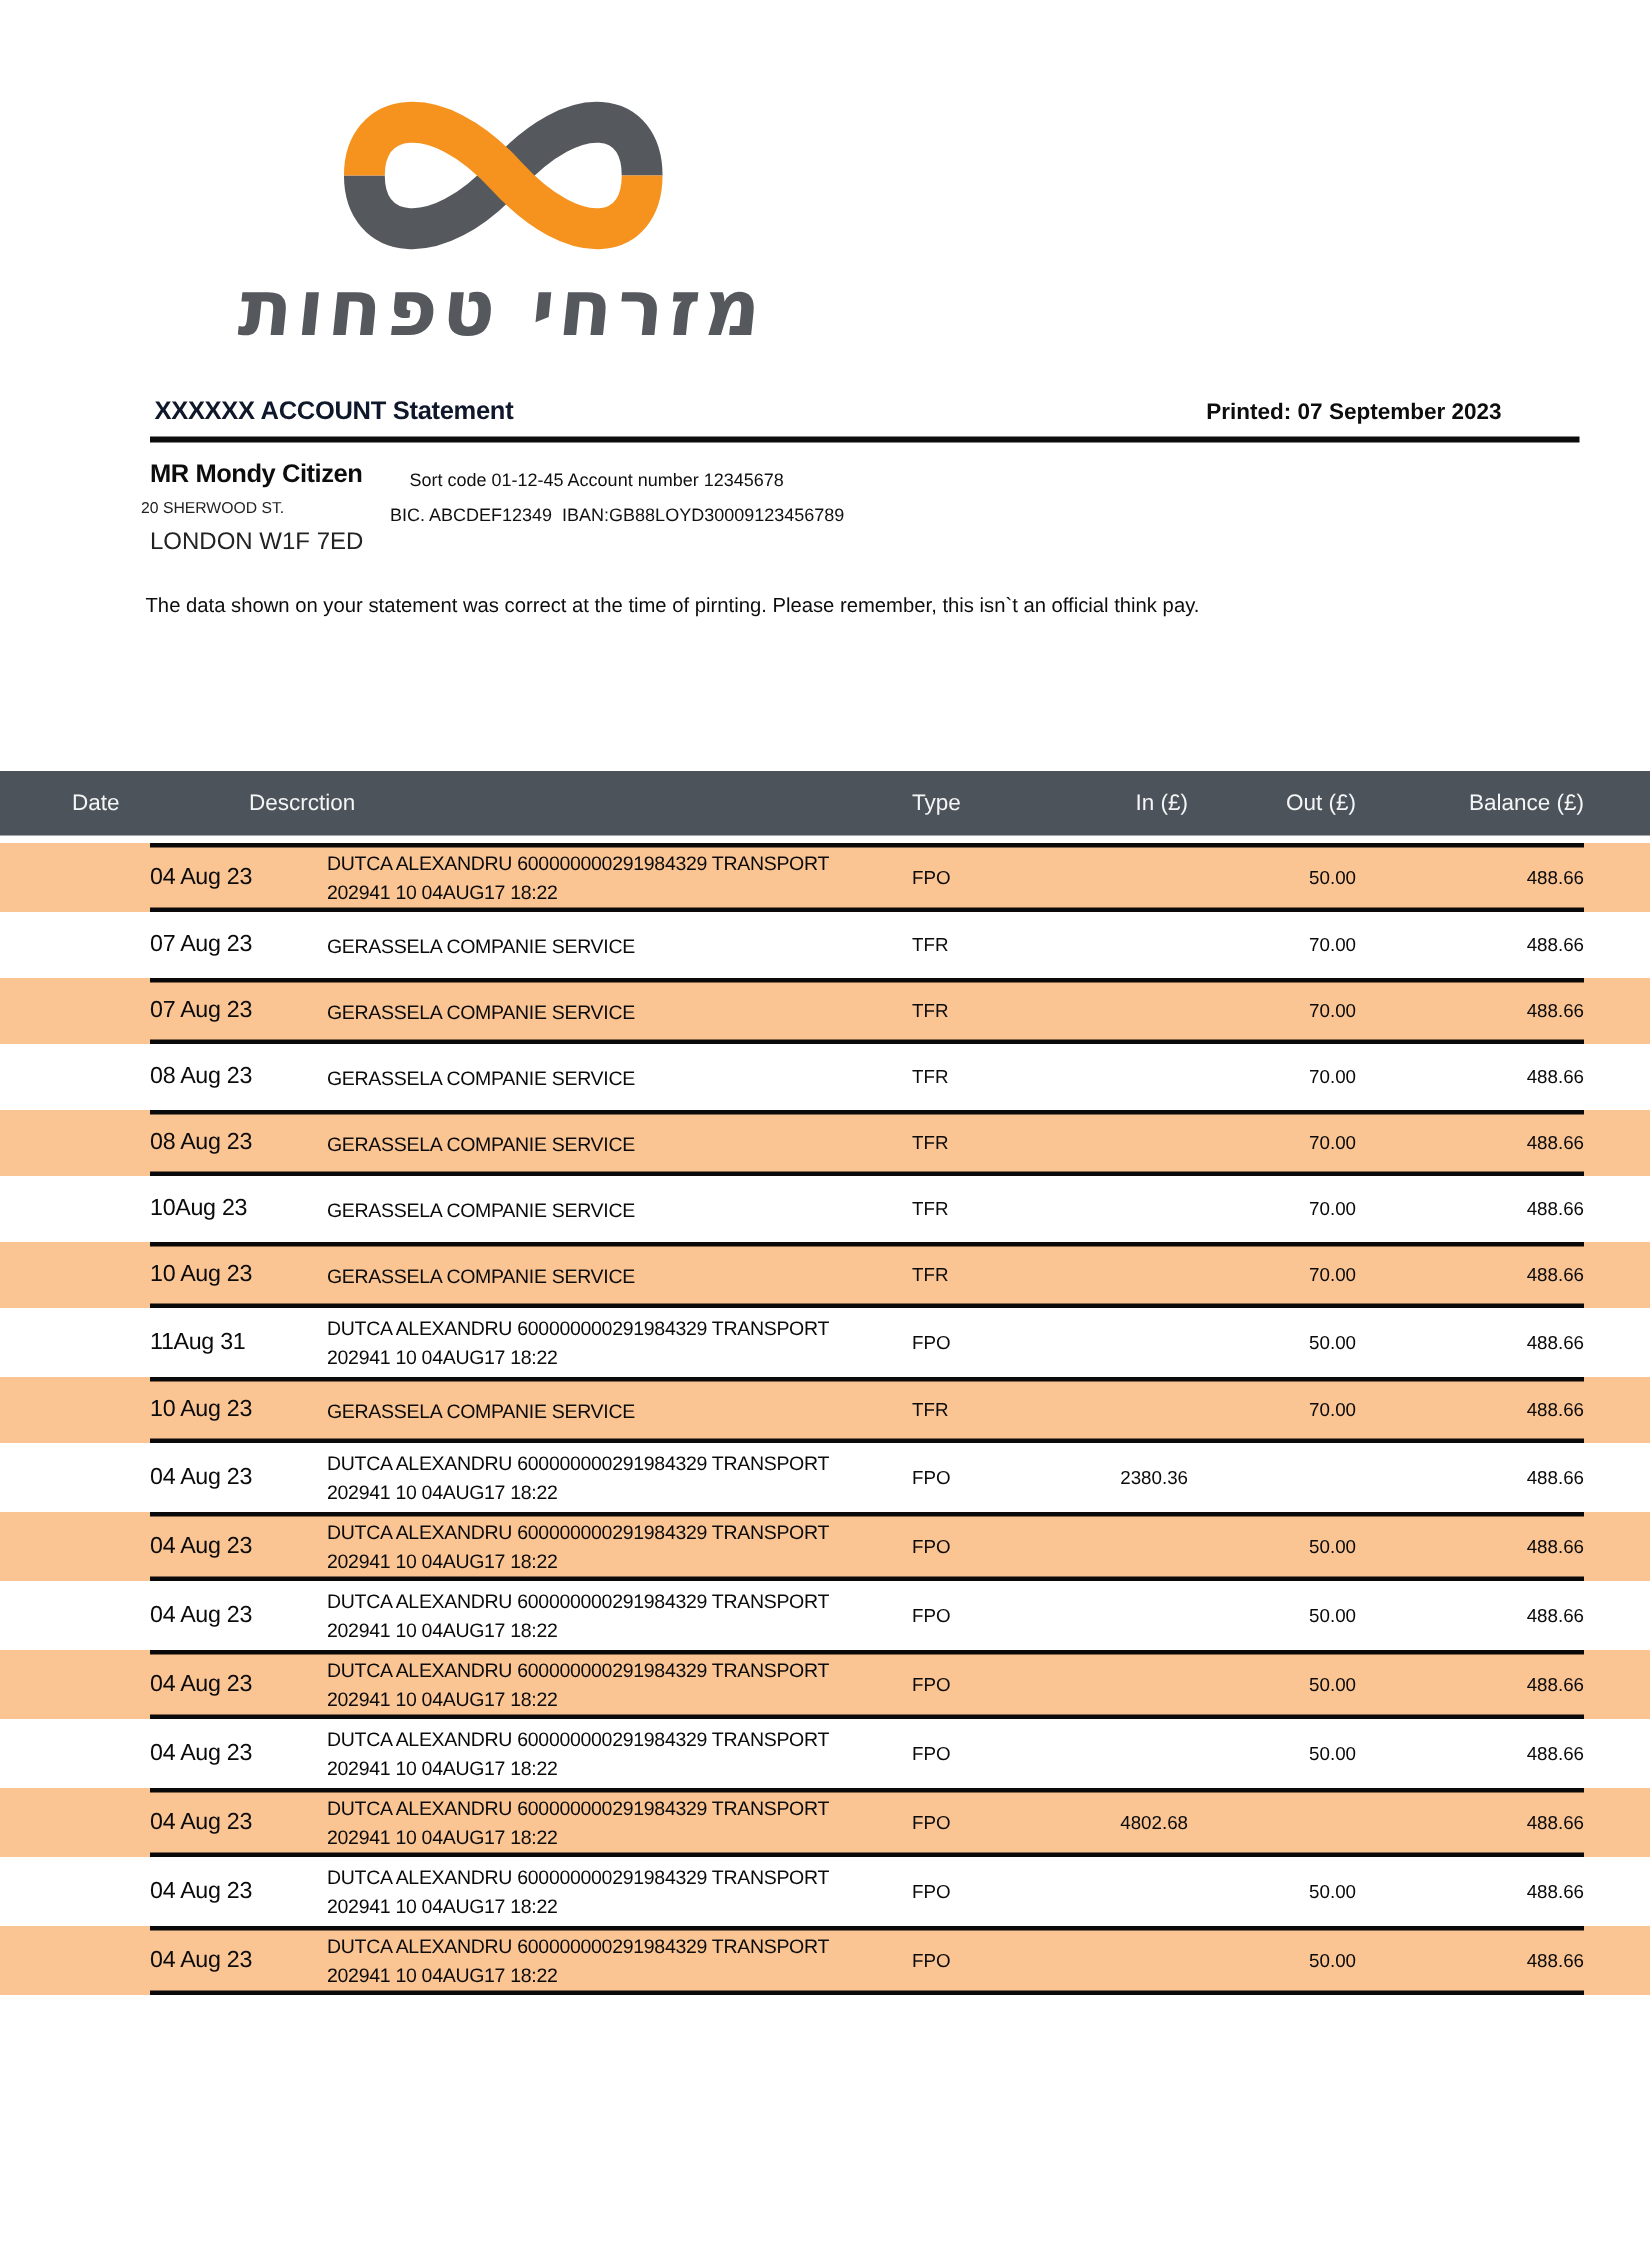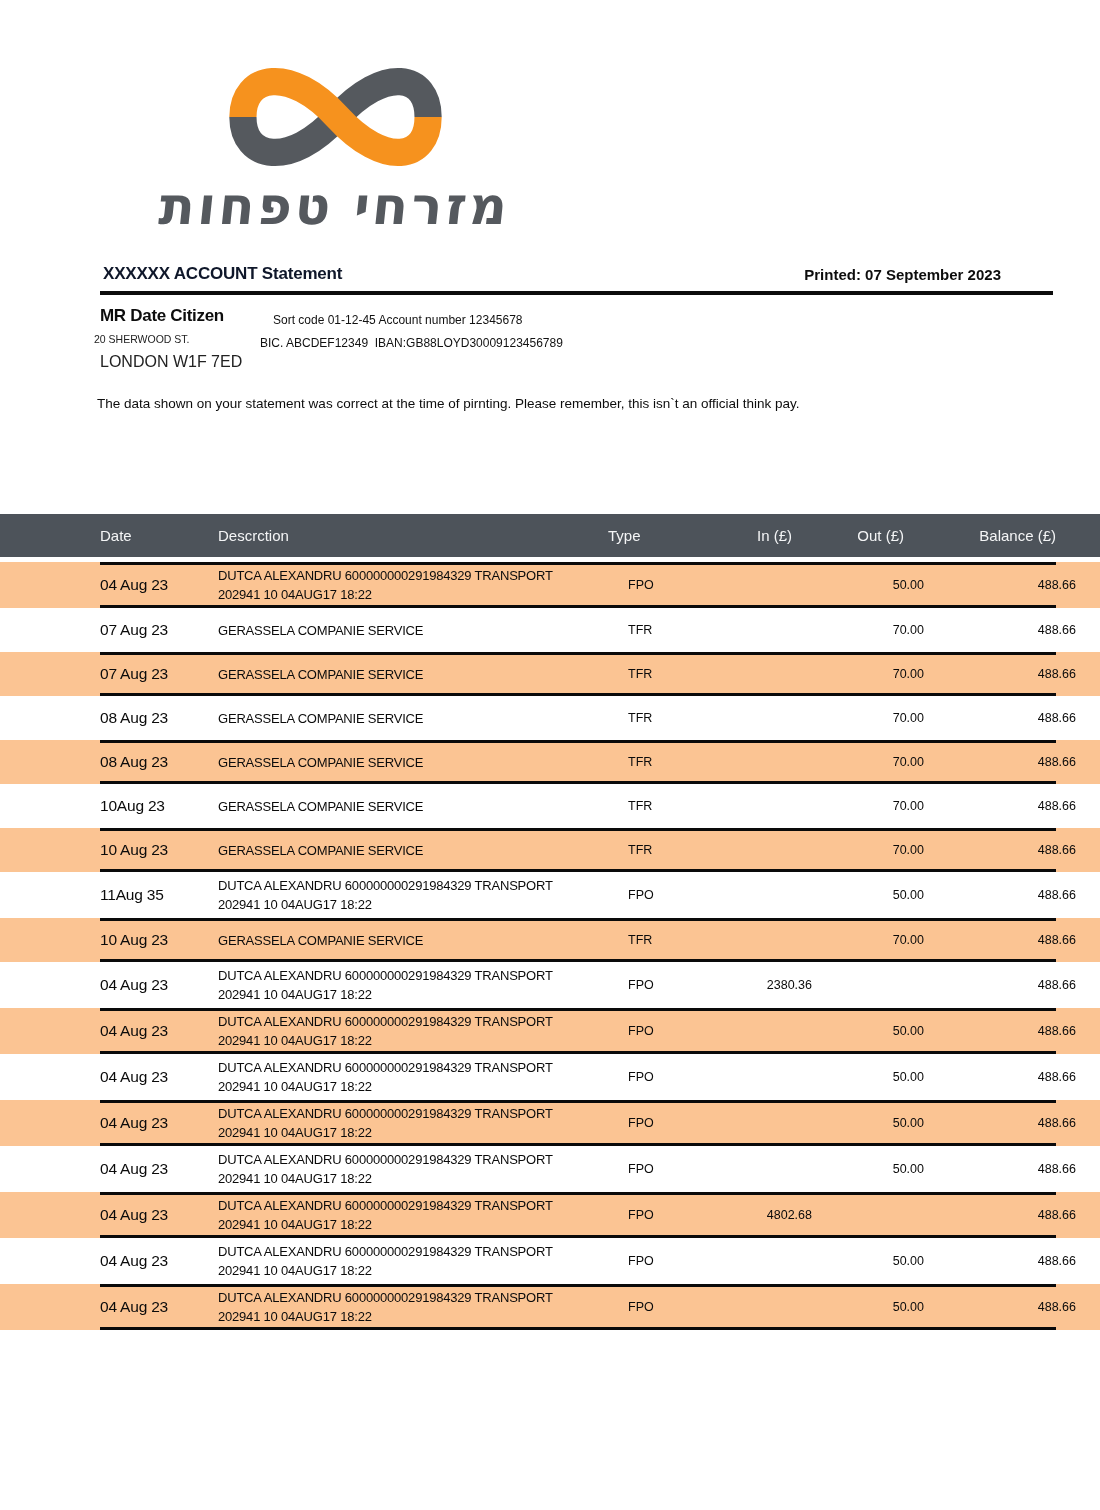--- a/index.html
+++ b/index.html
@@ -31,36 +31,36 @@
   .bicline    { position:absolute; left:260px; top:336px; font-size:12px; color:#111; white-space:pre; }
 
   .para1 { position:absolute; left:97px;  top:396px; width:850px; font-size:13.5px; color:#0d0d0d; }
   .para2 { position:absolute; left:100px; top:440px; width:860px; font-size:13.5px; color:#0d0d0d; line-height:27px; }
 
   
   .table-wrap { position:absolute; left:0; top:514px; width:1100px; }
   .grid-cols {
     display:grid; align-items:center;
     grid-template-columns:118px 1fr 96px 88px 112px 152px;
-    padding-left:100px; padding-right:44px;
+    padding-left:48px; padding-right:44px;
   }
   .thead { background:var(--head-bg); height:43px; }
   .thead .grid-cols { height:43px; }
   .th { color:#f4f5f6; font-size:15px; font-weight:400; }
   .th.r { text-align:right; }
 
   .rows { margin-top:5px; }
   .trow { position:relative; background:#fff; }
   .trow.hl { background:var(--hl); }
   .trow.hl::before, .trow.hl::after {
     content:""; position:absolute; left:100px; right:44px; height:3px; background:#0a0a0a;
   }
   .trow.hl::before { top:0; }
   .trow.hl::after  { bottom:0; }
-  .row-inner { min-height:44px; padding:4px 24px 4px 100px;
+  .row-inner { min-height:44px; padding:4px 44px 4px 100px;
     display:grid; align-items:center;
     grid-template-columns:118px 1fr 96px 88px 112px 152px; }
   .c-date { font-size:15.5px; color:#0b0b0b; letter-spacing:-0.2px; }
   .c-desc { font-size:13px; line-height:19px; color:#0b0b0b; letter-spacing:-0.2px; }
   .c-type { font-size:12.5px; color:#0b0b0b; }
   .num    { font-size:12.5px; color:#0b0b0b; text-align:right; }
 </style>
 </head>
 <body>
 
@@ -71,21 +71,21 @@
       <path id="loop-gray" d="M 22 65 C 22 112 74 122 126 65 C 178 8 226 18 226 65" fill="none" stroke="#55595E" stroke-width="30" stroke-linecap="butt"></path>
       <path id="loop-orange" d="M 22 65 C 22 18 74 8 126 65 C 178 122 226 112 226 65" fill="none" stroke="#F6921E" stroke-width="30" stroke-linecap="butt"></path>
     </svg>
     <div class="brand-hebrew">מזרחי טפחות</div>
   </div>
 
   <div class="stmt-title">XXXXXX ACCOUNT Statement</div>
   <div class="printed">Printed: 07 September 2023</div>
   <div class="rule"></div>
 
-  <div class="acct-name">MR Date Citizen</div>
+  <div class="acct-name">MR Mondy Citizen</div>
   <div class="addr1">20 SHERWOOD ST.</div>
   <div class="addr2">LONDON W1F 7ED</div>
   <div class="sortline">Sort code 01-12-45 Account number 12345678</div>
   <div class="bicline">BIC. ABCDEF12349  IBAN:GB88LOYD30009123456789</div>
 
   <div class="para1">The data shown on your statement was correct at the time of pirnting. Please remember, this isn`t an official think pay.</div>
   <div class="para2">
   </div>
 
   <div class="table-wrap">
@@ -180,21 +180,21 @@
               <div class="">GERASSELA COMPANIE SERVICE</div>
             </div>
             <div class="c-type">TFR</div>
             <div class="num"></div>
             <div class="num">70.00</div>
             <div class="num">488.66</div>
           </div>
         </div>
         <div class="trow">
           <div class="row-inner">
-            <div class="c-date">11Aug 35</div>
+            <div class="c-date">11Aug 31</div>
             <div class="c-desc">
               <div class="">DUTCA ALEXANDRU 600000000291984329 TRANSPORT</div>
               <div class="">202941 10 04AUG17 18:22</div>
             </div>
             <div class="c-type">FPO</div>
             <div class="num"></div>
             <div class="num">50.00</div>
             <div class="num">488.66</div>
           </div>
         </div>

